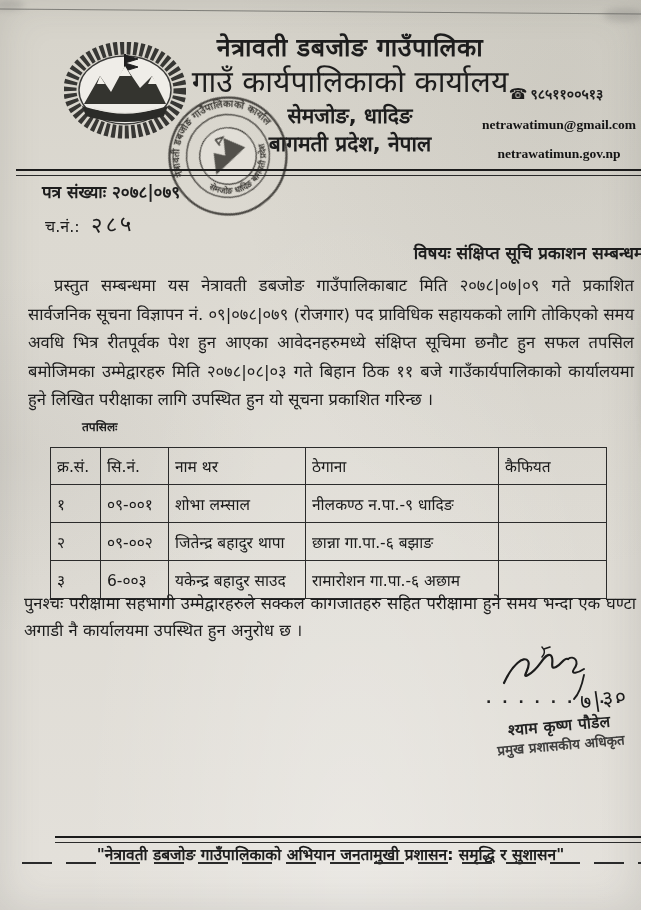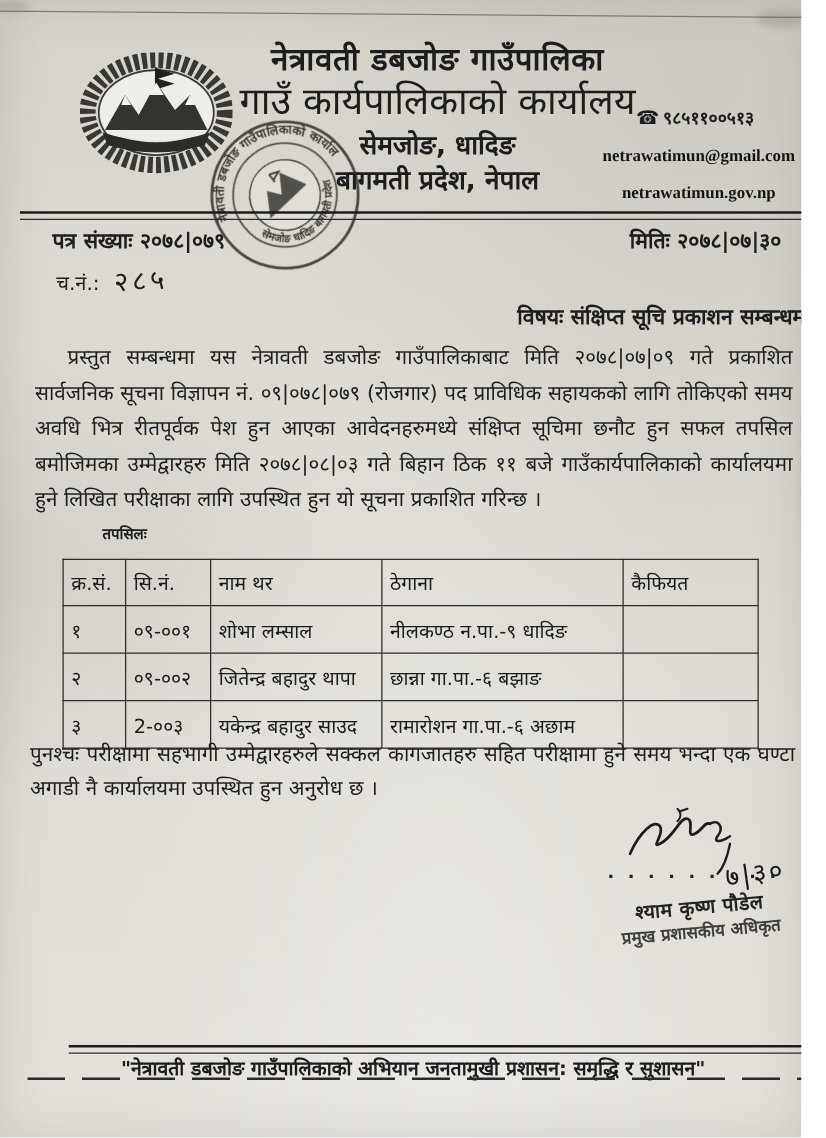--- a/index.html
+++ b/index.html
@@ -112,24 +112,20 @@
       <textPath href="#arcBot" startOffset="12%">सेमजोङ धादिङ बागमती प्रदेश</textPath>
     </text>
   </svg>
 
   <div class="abs rule"></div>
 
   <div class="abs meta-left">
     <span>पत्र संख्याः</span>
     <span>२०७८|०७९</span>
   </div>
-  <div class="abs meta-right">
-    <span>मितिः</span>
-    <span>२०७८|०७|३०</span>
-  </div>
 
   <div class="abs chno">
     <span>च.नं.:</span>
     <span class="hand">२८५</span>
   </div>
 
   <div class="abs subject">विषयः संक्षिप्त सूचि प्रकाशन सम्बन्धमा ।</div>
 
   <div class="abs body-par">प्रस्तुत सम्बन्धमा यस नेत्रावती डबजोङ गाउँपालिकाबाट मिति २०७८|०७|०९ गते प्रकाशित सार्वजनिक सूचना विज्ञापन नं. ०९|०७८|०७९ (रोजगार) पद प्राविधिक सहायकको लागि तोकिएको समय अवधि भित्र रीतपूर्वक पेश हुन आएका आवेदनहरुमध्ये संक्षिप्त सूचिमा छनौट हुन सफल तपसिल बमोजिमका उम्मेद्वारहरु मिति २०७८|०८|०३ गते बिहान ठिक ११ बजे गाउँकार्यपालिकाको कार्यालयमा हुने लिखित परीक्षाका लागि उपस्थित हुन यो सूचना प्रकाशित गरिन्छ ।</div>
 
@@ -160,21 +156,21 @@
     </tr>
     <tr>
       <td>२</td>
       <td>०९-००२</td>
       <td>जितेन्द्र बहादुर थापा</td>
       <td>छान्ना गा.पा.-६ बझाङ</td>
       <td></td>
     </tr>
     <tr>
       <td>३</td>
-      <td>2-००३</td>
+      <td>6-००३</td>
       <td>यकेन्द्र बहादुर साउद</td>
       <td>रामारोशन गा.पा.-६ अछाम</td>
       <td></td>
     </tr>
   </tbody>
     </table>
 
   <div class="abs postscript">पुनश्चः परीक्षामा सहभागी उम्मेद्वारहरुले सक्कल कागजातहरु सहित परीक्षामा हुने समय भन्दा एक घण्टा अगाडी नै कार्यालयमा उपस्थित हुन अनुरोध छ ।</div>
 
   <svg class="abs sig-squiggle" viewBox="0 0 115 56">

